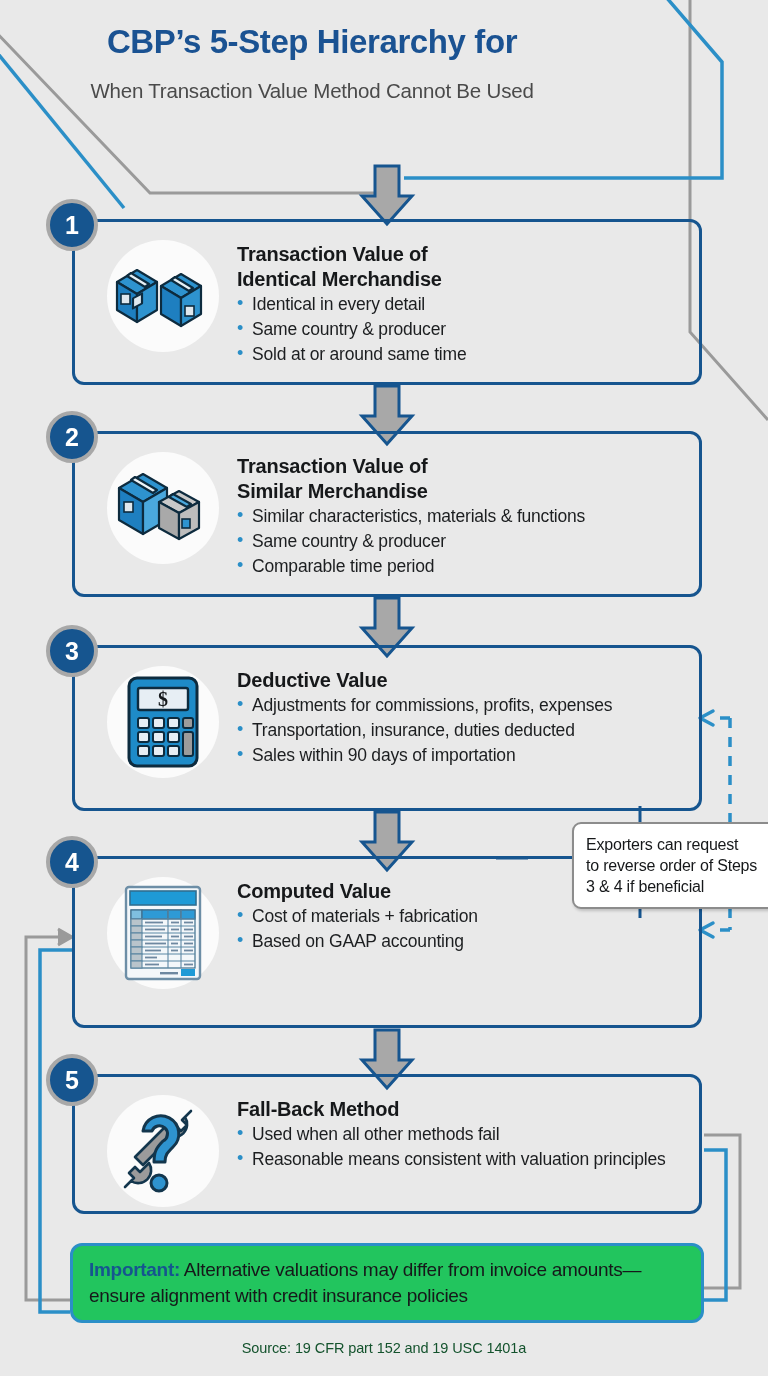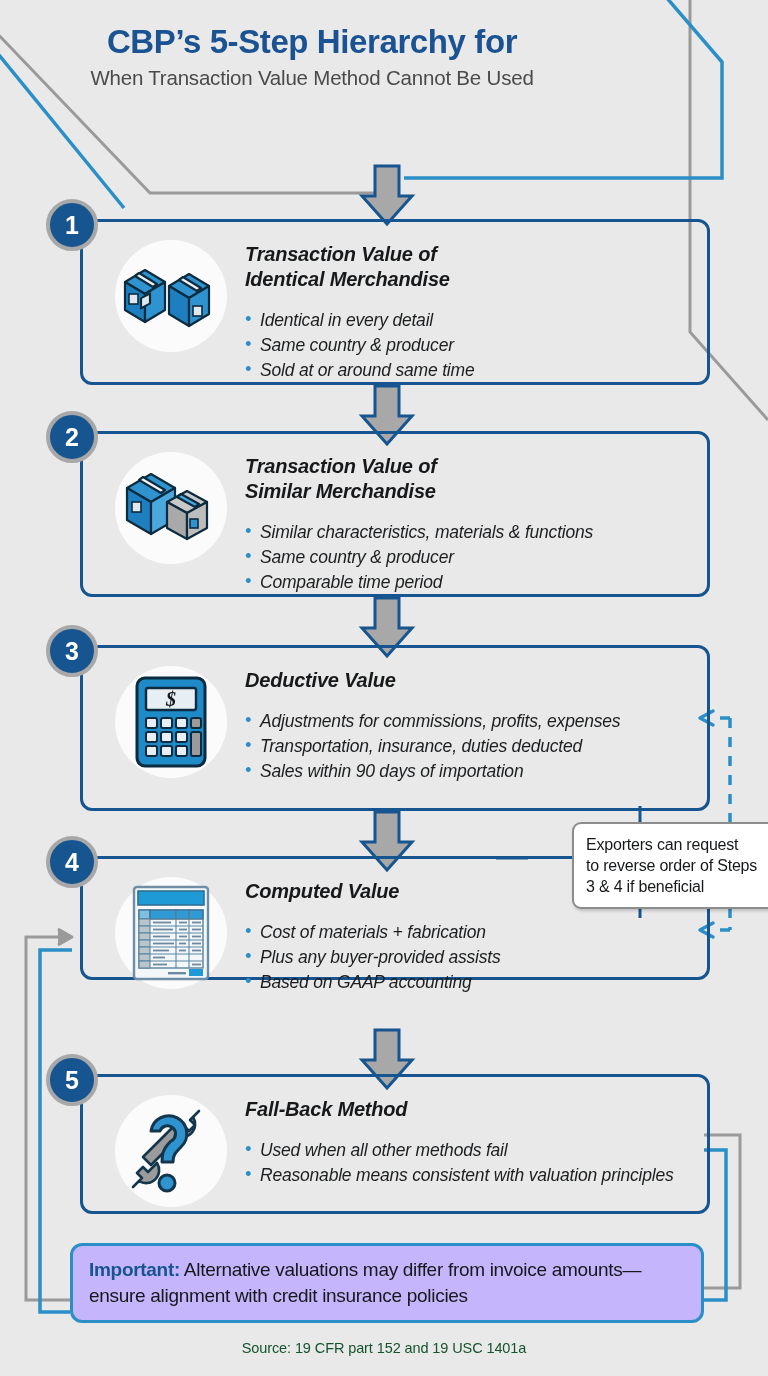--- a/index.html
+++ b/index.html
@@ -14,37 +14,37 @@
 
   
   .deco { position:absolute; inset:0; pointer-events:none; }
 
   
   .header { position:absolute; left:0; top:22px; width:624px; text-align:center; z-index:5; }
   .title-l1, .title-l2 {
     color:#1a5292; font-weight:bold; letter-spacing:-0.4px;
     font-size:33px; line-height:40px;
   }
-  .subtitle { color:#4a4a4a; font-size:20.5px; line-height:30px; margin-top:1px; letter-spacing:-0.2px;}
+  .subtitle { color:#4a4a4a; font-size:20.5px; line-height:30px; margin-top:14px; letter-spacing:-0.2px;}
 
   
   .step {
-    position:absolute; left:80px; width:630px;
+    position:absolute; left:72px; width:630px;
     border:3px solid #16558f; border-radius:12px;
-    background:transparent; z-index:4;font-style:italic;
+    background:transparent; z-index:4;
   }
   .step-inner { display:flex; align-items:flex-start; padding:14px 14px 14px 10px; }
   .icon-wrap {
     width:112px; min-width:112px; height:112px; border-radius:50%;
     background:#fbfbfb; display:flex; align-items:center; justify-content:center;
     margin-top:4px; margin-left:22px;
   }
   .step-body { padding-left:18px; padding-top:6px; flex:1; }
   .step-title { font-size:20px; font-weight:bold; color:#16181a; line-height:25px; letter-spacing:-0.2px; }
-  .bullets { list-style:none; margin-top:16px; }
+  .bullets { list-style:none; margin-top:0; }
   .bullets li {
     font-size:17.5px; color:#1c1e20; line-height:25px; letter-spacing:-0.2px;
     padding-left:15px; position:relative;
   }
   .bullets li::before {
     content:"\2022"; color:#2b8fc7; position:absolute; left:0; top:-1px; font-size:18px;
   }
 
   
   .badge {
@@ -61,21 +61,21 @@
     background:#ffffff; border:2px solid #8c8c8c; border-radius:9px;
     padding:10px 12px; font-size:16px; line-height:21px; color:#16181a;
     z-index:9; letter-spacing:-0.2px;
     box-shadow:1px 2px 3px rgba(0,0,0,0.18);
     margin-left:48px;
   }
 
   
   .important {
     position:absolute; left:70px; top:1243px; width:634px;
-    background:#c4b5fd; border:3px solid #2b8fc7; border-radius:12px;
+    background:#22c55e; border:3px solid #2b8fc7; border-radius:12px;
     padding:11px 16px; z-index:9;
   }
   .important p { font-size:19px; line-height:26px; color:#16181a; letter-spacing:-0.3px; }
   .important b { color:#16558f; }
 
   .source {
     position:absolute; left:0; top:1340px; width:768px; text-align:center;
     font-size:14.5px; color:#14532d; letter-spacing:-0.1px; z-index:6;
   }
 </style>
@@ -221,21 +221,21 @@
         <ul class="bullets">
           <li>Adjustments for commissions, profits, expenses</li>
           <li>Transportation, insurance, duties deducted</li>
           <li>Sales within 90 days of importation</li>
         </ul>
       </div>
     </div>
   </div>
 
   <div class="badge" style="top:836px;">4</div>
-  <div class="step" style="top:856px; height:124px;">
+  <div class="step" style="top:856px; height:172px;">
     <div class="step-inner">
       <div class="icon-wrap">
         <svg width="86" height="100" viewBox="0 0 86 100">
           <rect x="6" y="4" width="74" height="92" rx="3" fill="#f3f7fa" stroke="#6d8ea6" stroke-width="2.4"></rect>
           <rect x="10" y="8" width="66" height="14" fill="#1e9ad6" stroke="#2f6e91" stroke-width="1.6"></rect>
           <g stroke="#3f6e8c" stroke-width="1.2" fill="none">
             <rect x="11" y="27" width="64" height="58"></rect>
             <rect x="11" y="27" width="11" height="9" fill="#7fbfe0"></rect>
             <rect x="22" y="27" width="26" height="9" fill="#2e9ad6"></rect>
             <rect x="48" y="27" width="13" height="9" fill="#2e9ad6"></rect>
@@ -280,21 +280,20 @@
             <rect x="64" y="80.6" width="9" height="1.8"></rect>
             <rect x="40" y="89" width="18" height="2.4"></rect>
           </g>
           <rect x="61" y="86" width="14" height="7" fill="#1e9ad6"></rect>
         </svg>
       </div>
       <div class="step-body">
         <div class="step-title">Computed Value</div>
         <ul class="bullets">
           <li>Cost of materials + fabrication</li>
-          <li>Plus any buyer-provided assists</li>
           <li>Based on GAAP accounting</li>
         </ul>
       </div>
     </div>
   </div>
 
   <div class="badge" style="top:1054px;">5</div>
   <div class="step" style="top:1074px; height:140px;">
     <div class="step-inner">
       <div class="icon-wrap">

